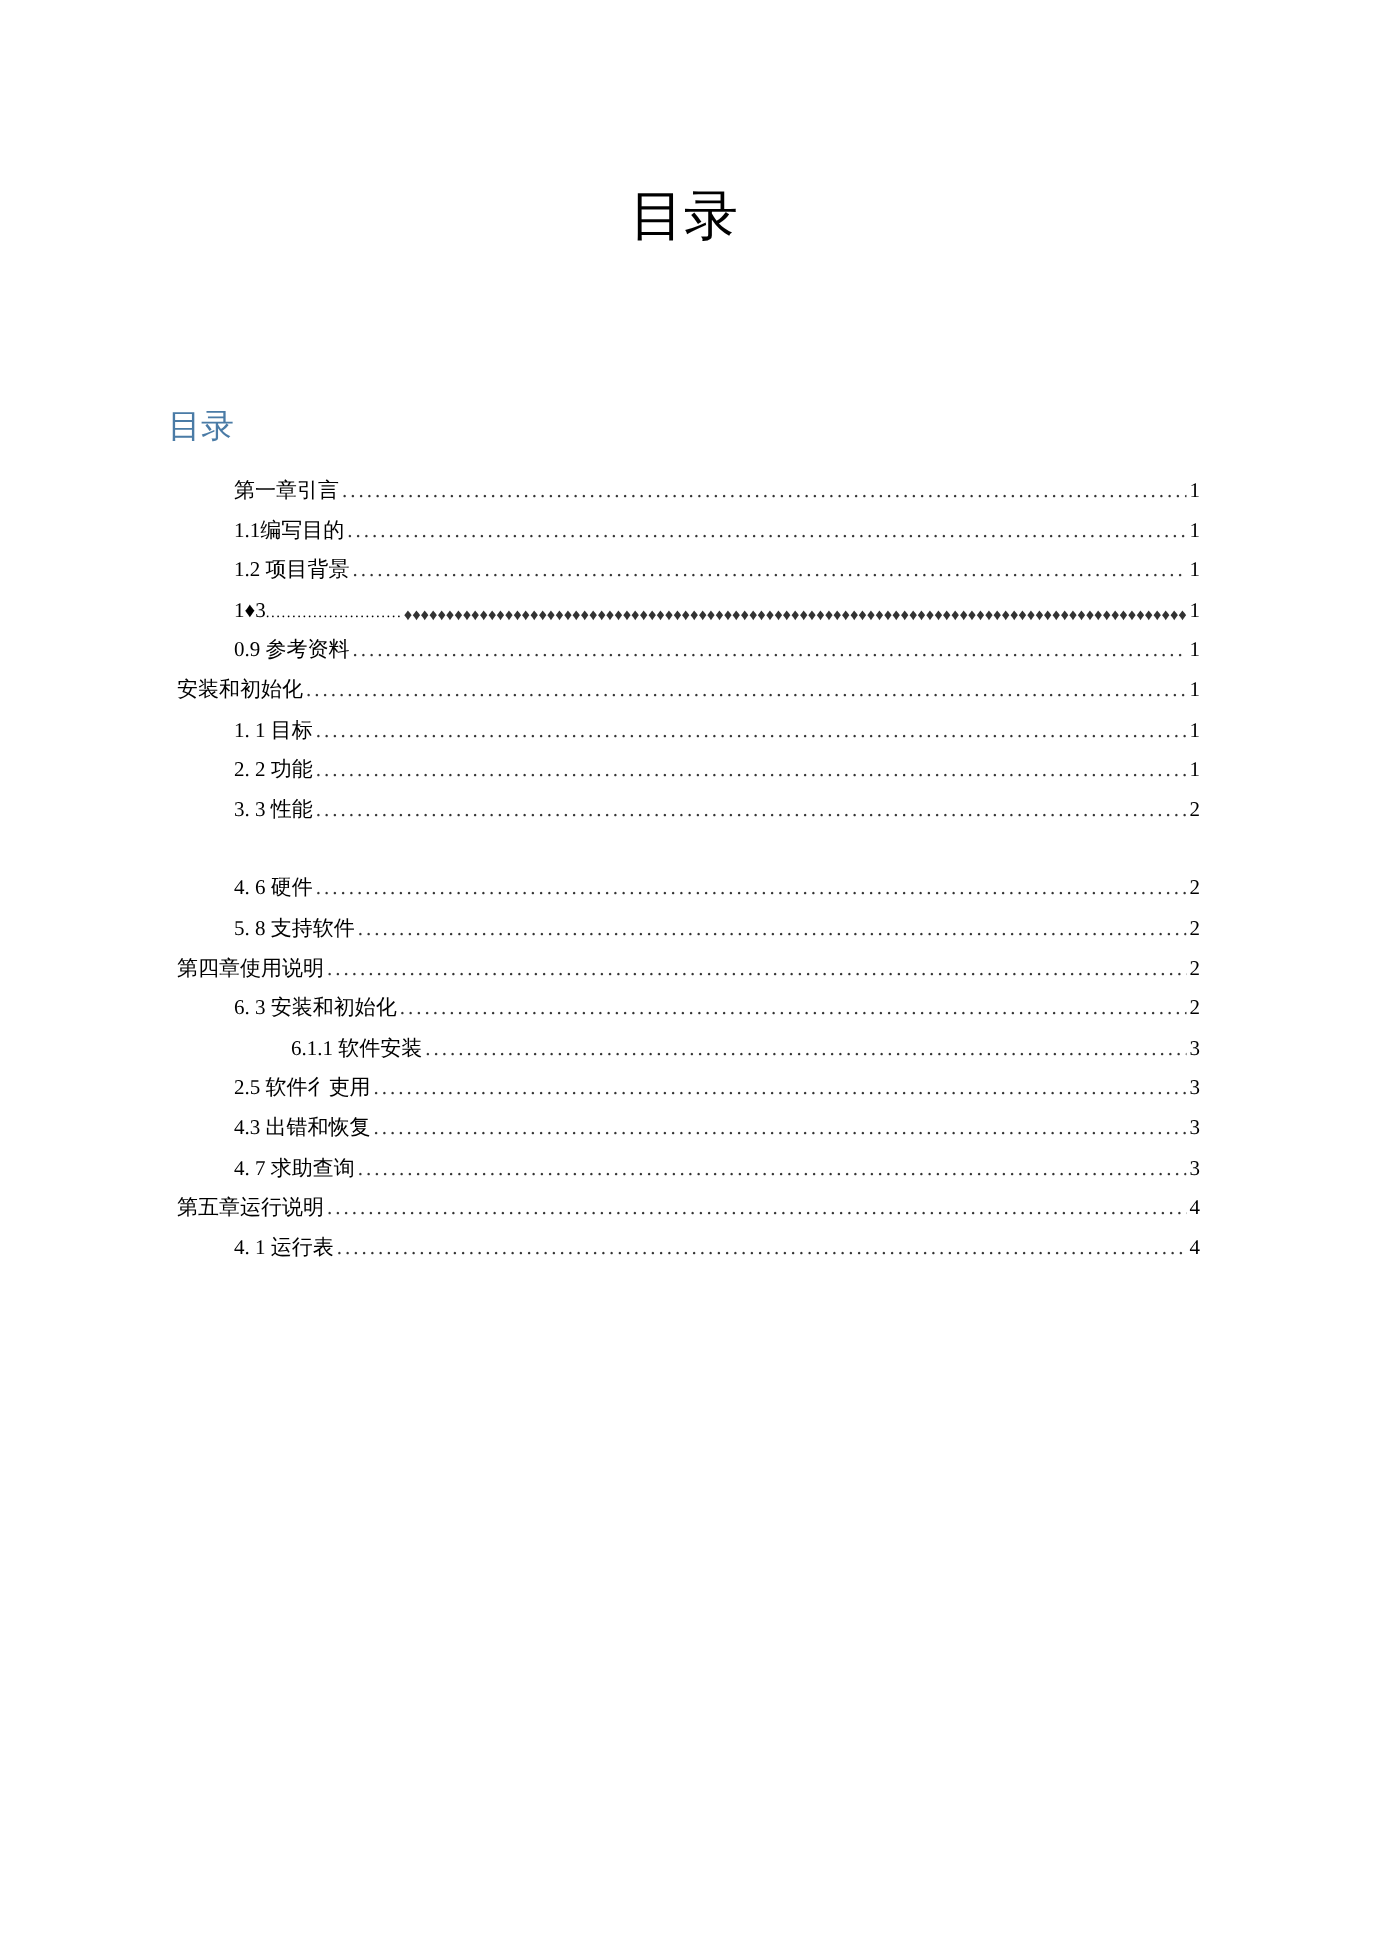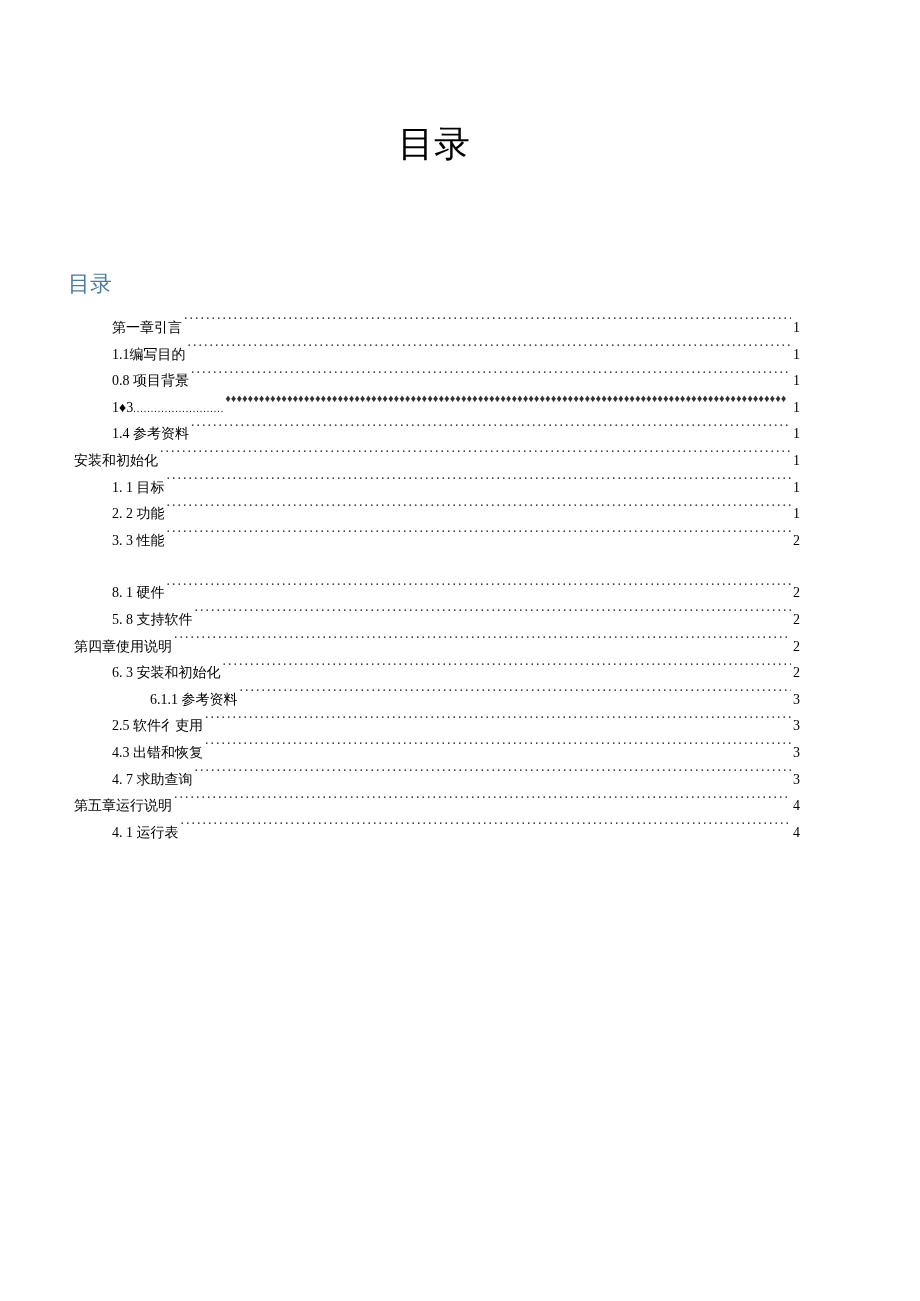--- a/index.html
+++ b/index.html
@@ -8,21 +8,21 @@
       box-sizing: border-box;
     }
     body {
       background: #ffffff;
       font-family: "SimSun", "宋体", serif;
       width: 920px;
       height: 1301px;
       position: relative;
     }
     .page {
-      padding: 120px 120px 0 68px;
+      padding: 120px 120px 0 112px;
     }
     .main-title {
       text-align: center;
       font-size: 36px;
       font-weight: normal;
       margin-bottom: 100px;
       font-family: "SimSun", "宋体", serif;
     }
     .section-title {
       color: #4a7ba6;
@@ -30,21 +30,21 @@
       font-weight: normal;
       margin-bottom: 16px;
       font-family: "SimSun", "宋体", serif;
     }
     .toc {
       font-size: 14px;
       line-height: 1.9;
     }
     .toc-entry {
       display: flex;
-      align-items: flex-start;
+      align-items: flex-end;
       white-space: nowrap;
       overflow: hidden;
     }
     .toc-label {
       flex-shrink: 0;
     }
     .toc-dots {
       flex: 1;
       overflow: hidden;
       position: relative;
@@ -97,34 +97,34 @@
         <span class="toc-label">第一章引言 </span>
         <span class="toc-dots"></span>
         <span class="toc-page">1</span>
       </div>
       <div class="toc-entry indent-1">
         <span class="toc-label">1.1编写目的 </span>
         <span class="toc-dots"></span>
         <span class="toc-page">1</span>
       </div>
       <div class="toc-entry indent-1">
-        <span class="toc-label">0.8 项目背景 </span>
+        <span class="toc-label">1.2 项目背景 </span>
         <span class="toc-dots"></span>
         <span class="toc-page">1</span>
       </div>
       <div class="toc-entry indent-1">
         <span class="toc-label toc-label-diamond-prefix">
           <span>1♦3</span>
           <span class="toc-prefix-dots"></span>
         </span>
         <span class="toc-dots toc-dots-diamond"></span>
         <span class="toc-page">1</span>
       </div>
       <div class="toc-entry indent-1">
-        <span class="toc-label">1.4 参考资料 </span>
+        <span class="toc-label">0.9 参考资料 </span>
         <span class="toc-dots"></span>
         <span class="toc-page">1</span>
       </div>
       <div class="toc-entry indent-0">
         <span class="toc-label">安装和初始化 </span>
         <span class="toc-dots"></span>
         <span class="toc-page">1</span>
       </div>
       <div class="toc-entry indent-1">
         <span class="toc-label">1.  1 目标 </span>
@@ -136,41 +136,41 @@
         <span class="toc-dots"></span>
         <span class="toc-page">1</span>
       </div>
       <div class="toc-entry indent-1">
         <span class="toc-label">3.  3 性能 </span>
         <span class="toc-dots"></span>
         <span class="toc-page">2</span>
       </div>
       <div class="blank-line"></div>
       <div class="toc-entry indent-1">
-        <span class="toc-label">8.  1 硬件 </span>
+        <span class="toc-label">4.  6 硬件 </span>
         <span class="toc-dots"></span>
         <span class="toc-page">2</span>
       </div>
       <div class="toc-entry indent-1">
         <span class="toc-label">5.  8 支持软件 </span>
         <span class="toc-dots"></span>
         <span class="toc-page">2</span>
       </div>
       <div class="toc-entry indent-0">
         <span class="toc-label">第四章使用说明 </span>
         <span class="toc-dots"></span>
         <span class="toc-page">2</span>
       </div>
       <div class="toc-entry indent-1">
         <span class="toc-label">6.  3 安装和初始化 </span>
         <span class="toc-dots"></span>
         <span class="toc-page">2</span>
       </div>
       <div class="toc-entry indent-2">
-        <span class="toc-label">6.1.1    参考资料 </span>
+        <span class="toc-label">6.1.1    软件安装 </span>
         <span class="toc-dots"></span>
         <span class="toc-page">3</span>
       </div>
       <div class="toc-entry indent-1">
         <span class="toc-label">2.5 软件彳吏用 </span>
         <span class="toc-dots"></span>
         <span class="toc-page">3</span>
       </div>
       <div class="toc-entry indent-1">
         <span class="toc-label">4.3 出错和恢复 </span>

